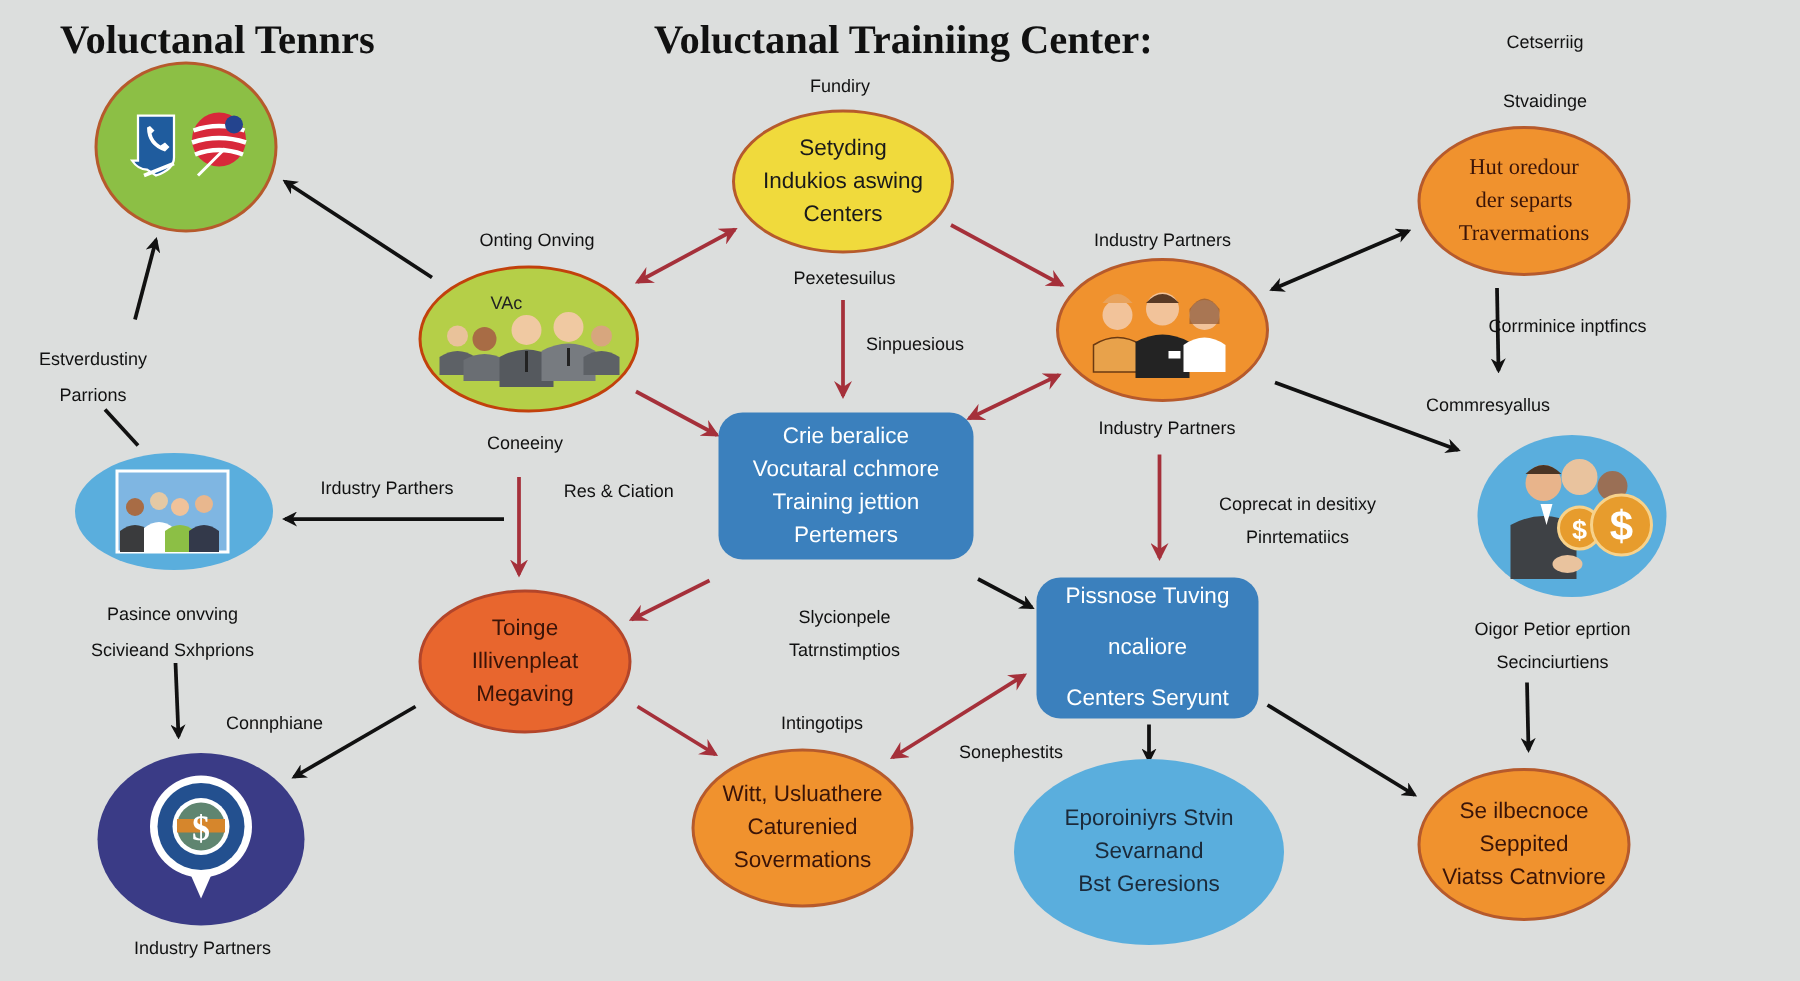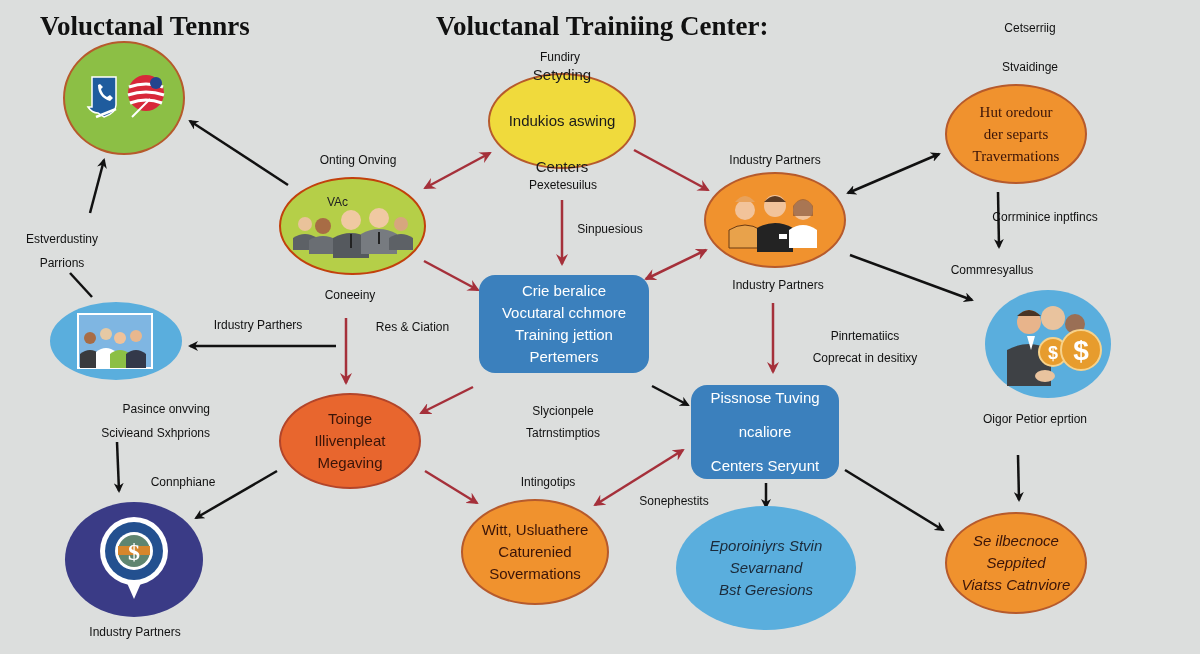--- a/index.html
+++ b/index.html
@@ -87,21 +87,21 @@
     <circle cx="14" cy="26" r="6" fill="#a86c45"></circle>
       <path d="M4,56 v-14 q10,-8 20,0 v14 z" fill="#3a3b3d"></path>
     <circle cx="30" cy="22" r="6" fill="#e5c9a4"></circle>
       <path d="M20,56 v-16 q10,-8 20,0 v16 z" fill="#fff"></path>
     <circle cx="44" cy="26" r="6" fill="#f0c29a"></circle>
       <path d="M34,56 v-14 q10,-8 20,0 v14 z" fill="#8cbf45"></path>
     <circle cx="60" cy="24" r="6" fill="#e8b78e"></circle>
       <path d="M50,56 v-14 q10,-8 20,0 v14 z" fill="#33394a"></path>
   </svg>
 </div>
-<div class="abs lbl" style="left:20px;top:397px;width:190px;text-align:right;">
+<div class="abs lbl" style="left:20px;top:397px;width:190px;">
   <div>Pasince onvving</div>
   <div>Scivieand Sxhprions</div>
 </div>
 <div class="abs lbl" style="left:137px;top:470px;width:92px;">Connphiane</div>
 
 <div class="node ellipse" style="left:65px;top:502px;width:138px;height:115px;background:#3a3b86;">
   <svg width="70" height="90" viewBox="0 0 70 90">
     <circle cx="35" cy="36" r="34" fill="#fff"></circle>
     <circle cx="35" cy="36" r="29" fill="#23508f"></circle>
     <circle cx="35" cy="36" r="19" fill="#fff"></circle>
@@ -129,21 +129,21 @@
       <path d="M98,56 v-12 q12,-8 24,0 v12 z" fill="#5d6166"></path>
     <line x1="60" y1="40" x2="60" y2="54" stroke="#222" stroke-width="2"></line>
     <line x1="88" y1="38" x2="88" y2="50" stroke="#222" stroke-width="2"></line>
   </svg>
 </div>
 <div class="abs lbl" style="left:300px;top:283px;width:100px;">Coneeiny</div>
 <div class="abs lbl" style="left:183px;top:313px;width:150px;">Irdustry Parthers</div>
 <div class="abs lbl" style="left:355px;top:315px;width:115px;">Res &amp; Ciation</div>
 
 <div class="abs lbl" style="left:525px;top:45px;width:70px;">Fundiry</div>
-<div class="node ellipse" style="left:488px;top:73px;width:148px;height:96px;background:#f0da3c;border:2px solid #b65a2c;gap:24px;">
+<div class="node ellipse" style="left:488px;top:73px;width:148px;height:96px;background:#f0da3c;border:2px solid #b65a2c;">
   <span>Setyding</span>
   <span>Indukios aswing</span>
   <span>Centers</span>
 </div>
 <div class="abs lbl" style="left:508px;top:173px;width:110px;">Pexetesuilus</div>
 <div class="abs lbl" style="left:560px;top:217px;width:100px;">Sinpuesious</div>
 
 <div class="node rbox" style="left:479px;top:275px;width:170px;height:98px;background:#3b80bd;color:#fff;">
   <span>Crie beralice</span>
   <span>Vocutaral cchmore</span>
@@ -179,31 +179,31 @@
       <path d="M37,14 q11,-12 22,0" fill="#5a3a24"></path>
       <path d="M30,64 v-24 q18,-10 36,0 v24 z" fill="#232323"></path>
     <rect x="52" y="46" width="8" height="5" fill="#fff"></rect>
     <circle cx="76" cy="22" r="10" fill="#f2c39a"></circle>
       <path d="M66,18 q10,-14 20,0 v10 h-20 z" fill="#8a5634" opacity="0.7"></path>
       <path d="M62,60 v-18 q14,-10 28,0 v18 z" fill="#fff"></path>
   </svg>
 </div>
 <div class="abs lbl" style="left:703px;top:273px;width:150px;">Industry Partners</div>
 <div class="abs lbl" style="left:790px;top:325px;width:150px;line-height:22px;">
+  <div>Coprecat in desitixy</div>
   <div>Pinrtematiics</div>
-  <div>Coprecat in desitixy</div>
 </div>
 
 <div class="node rbox" style="left:691px;top:385px;width:148px;height:94px;background:#3b80bd;color:#fff;gap:12px;">
   <span>Pissnose Tuving</span>
   <span>ncaliore</span>
   <span>Centers Seryunt</span>
 </div>
 
-<div class="node ellipse" style="left:676px;top:506px;width:180px;height:124px;background:#5aaedd;color:#1b2a3a;font-style:italic;">
+<div class="node ellipse" style="left:676px;top:506px;width:180px;height:124px;background:#5aaedd;color:#1b2a3a;">
   <span>Eporoiniyrs Stvin</span>
   <span>Sevarnand</span>
   <span>Bst Geresions</span>
 </div>
 
 <div class="node ellipse" style="left:945px;top:84px;width:142px;height:100px;background:#f0922e;border:2px solid #b65a2c;color:#3a1408;font-family:Liberation Serif, serif;">
   <span>Hut oredour</span>
   <span>der separts</span>
   <span>Travermations</span>
 </div>
@@ -220,19 +220,20 @@
     <path d="M34,34 l4,14 l4,-14 z" fill="#fff"></path>
     <circle cx="60" cy="50" r="14" fill="#e79c2d" stroke="#f7d28b" stroke-width="2"></circle>
     <text x="60" y="57" text-anchor="middle" font-size="18" font-weight="bold" fill="#fff" font-family="Liberation Sans, sans-serif">$</text>
     <circle cx="88" cy="48" r="20" fill="#e79c2d" stroke="#f7d28b" stroke-width="2"></circle>
     <text x="88" y="58" text-anchor="middle" font-size="28" font-weight="bold" fill="#fff" font-family="Liberation Sans, sans-serif">$</text>
     <ellipse cx="52" cy="74" rx="10" ry="6" fill="#e9c39e"></ellipse>
   </svg>
 </div>
 <div class="abs lbl" style="left:960px;top:408px;width:150px;line-height:22px;">
   <div>Oigor Petior eprtion</div>
-</div>
-
-<div class="node ellipse" style="left:945px;top:512px;width:142px;height:102px;background:#f0922e;border:2px solid #b65a2c;color:#3a1408;font-style:italic;">
+  <div>Secinciurtiens</div>
+</div>
+
+<div class="node ellipse" style="left:945px;top:512px;width:142px;height:102px;background:#f0922e;border:2px solid #b65a2c;color:#3a1408;">
   <span>Se ilbecnoce</span>
   <span>Seppited</span>
   <span>Viatss Catnviore</span>
 </div>
 
 </body></html>

